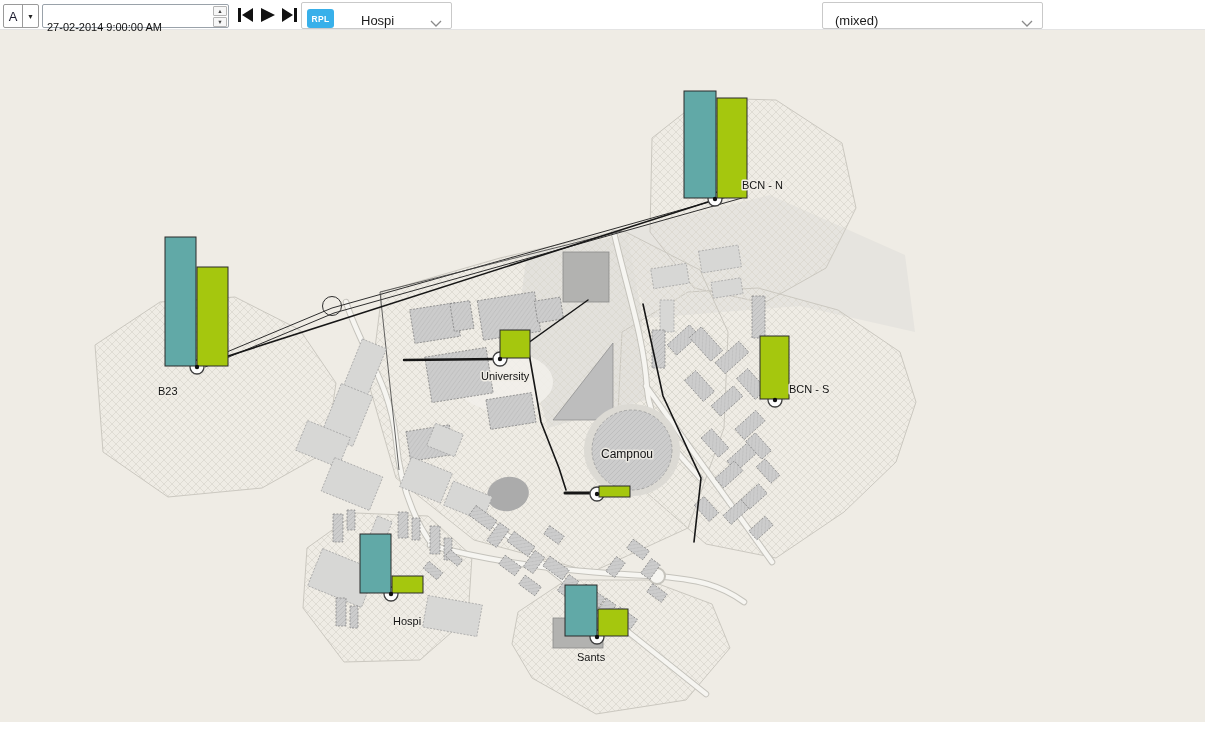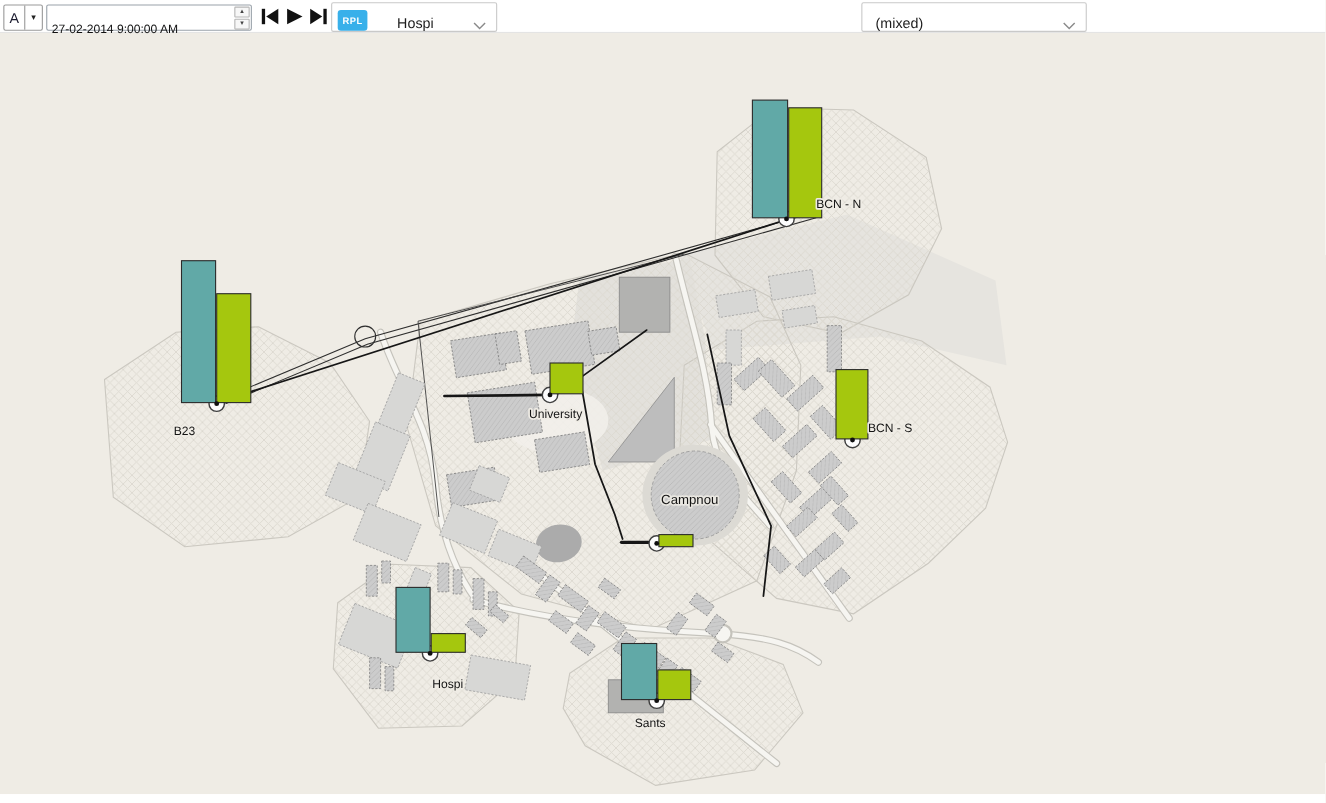--- a/index.html
+++ b/index.html
@@ -79,21 +79,21 @@
 
   <div class="tb combo" style="left:301px;width:151px">
     <span class="rpl-badge">RPL</span>
     <span class="combo-label">Hospi</span>
     <svg class="chev" width="12" height="8" viewBox="0 0 12 8">
       <path d="M1 1 L6 6 L11 1" stroke="#8a8a8a" stroke-width="1.3" fill="none"></path>
     </svg>
   </div>
 
 
-  <div class="tb combo" style="left:783px;width:205px">
+  <div class="tb combo" style="left:822px;width:221px">
     <span class="pad-label">(mixed)</span>
     <svg class="chev" width="12" height="8" viewBox="0 0 12 8">
       <path d="M1 1 L6 6 L11 1" stroke="#8a8a8a" stroke-width="1.3" fill="none"></path>
     </svg>
   </div>
 
 </div>
 
 <div class="map-wrap">
 <svg width="1205" height="692" viewBox="0 30 1205 692" xmlns="http://www.w3.org/2000/svg">

